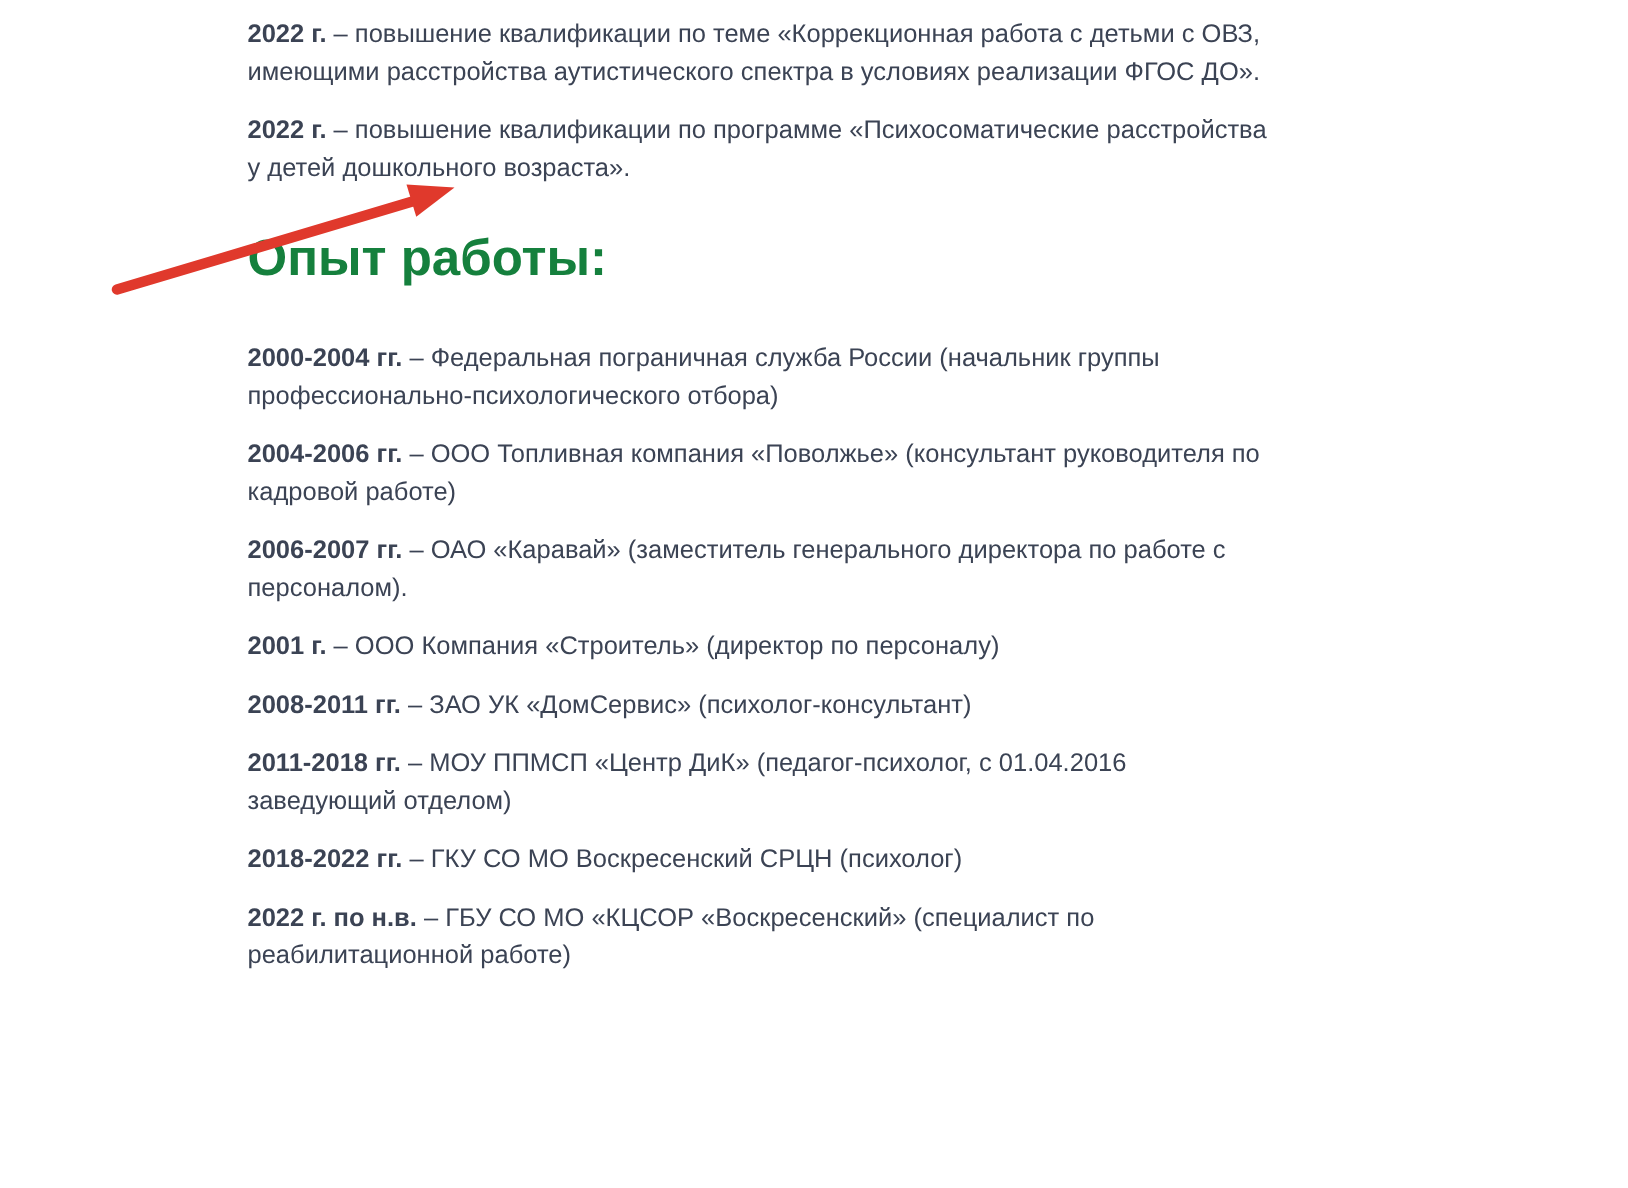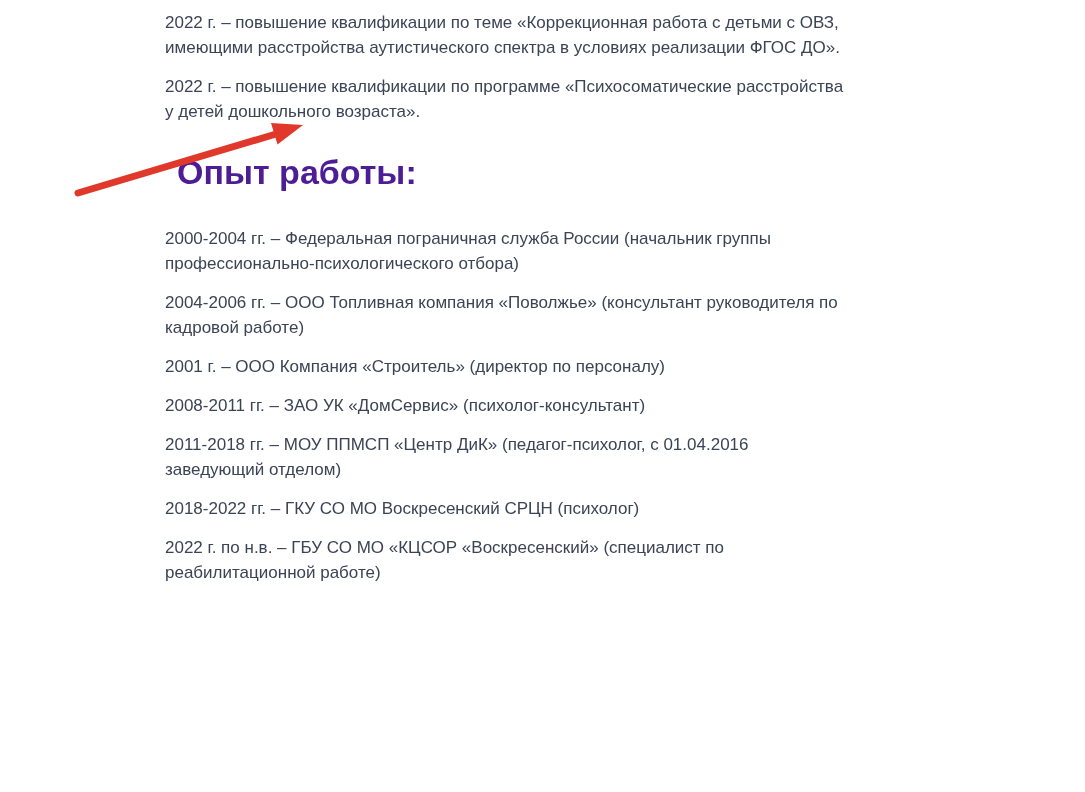--- a/index.html
+++ b/index.html
@@ -21,28 +21,28 @@
     top: 10px;
     width: 685px;
   }
   p.entry {
     font-size: 17px;
     line-height: 25px;
     margin: 0 0 14px 0;
     font-weight: 400;
   }
   p.entry b {
-    font-weight: 400;
+    font-weight: 700;
   }
   h2.section-heading {
     font-size: 34px;
     line-height: 40px;
     font-weight: 700;
-    margin: 28px 0 34px 12px;
-    color: #4c1d95;
+    margin: 28px 0 34px 0;
+    color: #15803d;
   }
   .arrow-overlay {
     position: absolute;
     left: 0;
     top: 0;
     width: 1085px;
     height: 792px;
     pointer-events: none;
   }
 </style>
@@ -64,20 +64,24 @@
 
   <p class="entry">
     <b>2000-2004 гг.</b>
     <span>– Федеральная пограничная служба России (начальник группы профессионально-психологического отбора)</span>
   </p>
   <p class="entry">
     <b>2004-2006 гг.</b>
     <span>– ООО Топливная компания «Поволжье» (консультант руководителя по кадровой работе)</span>
   </p>
   <p class="entry">
+    <b>2006-2007 гг.</b>
+    <span>– ОАО «Каравай» (заместитель генерального директора по работе с персоналом).</span>
+  </p>
+  <p class="entry">
     <b>2001 г.</b>
     <span>– ООО Компания «Строитель» (директор по персоналу)</span>
   </p>
   <p class="entry">
     <b>2008-2011 гг.</b>
     <span>– ЗАО УК «ДомСервис» (психолог-консультант)</span>
   </p>
   <p class="entry">
     <b>2011-2018 гг.</b>
     <span>– МОУ ППМСП «Центр ДиК» (педагог-психолог, с 01.04.2016 заведующий отделом)</span>

